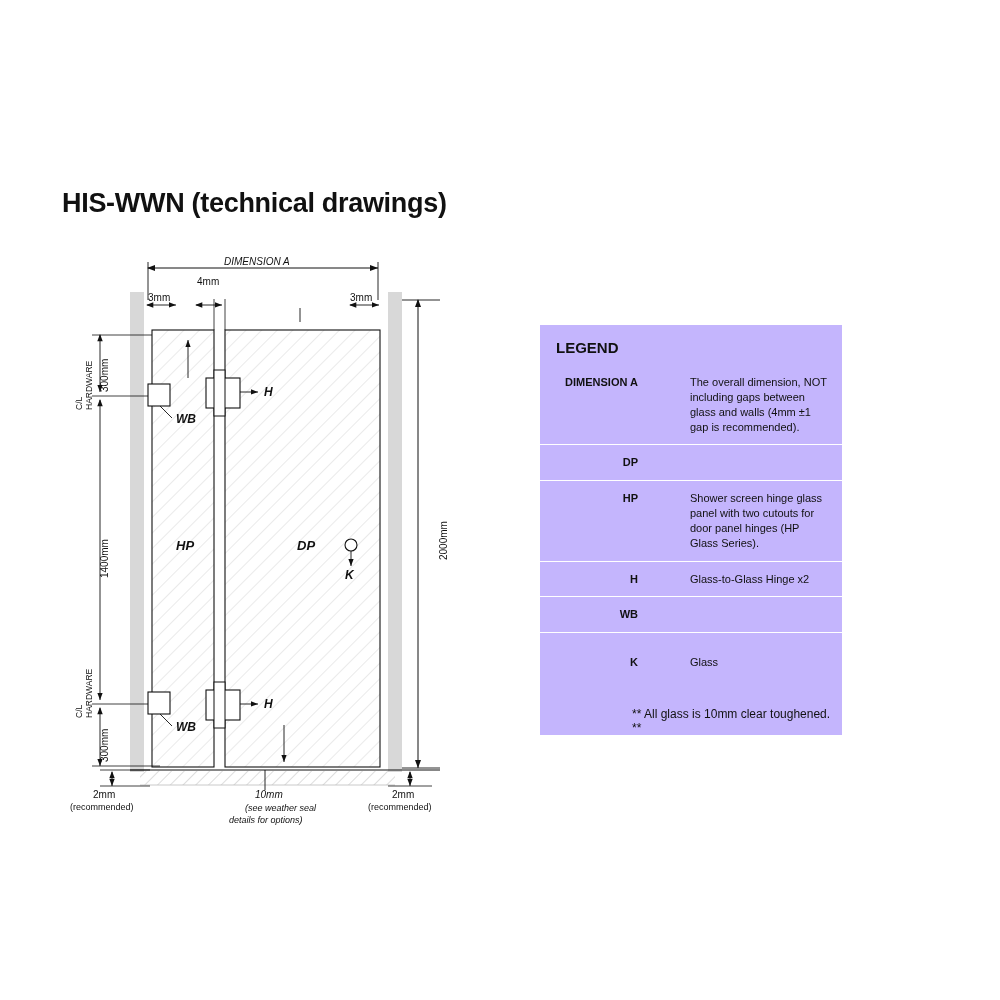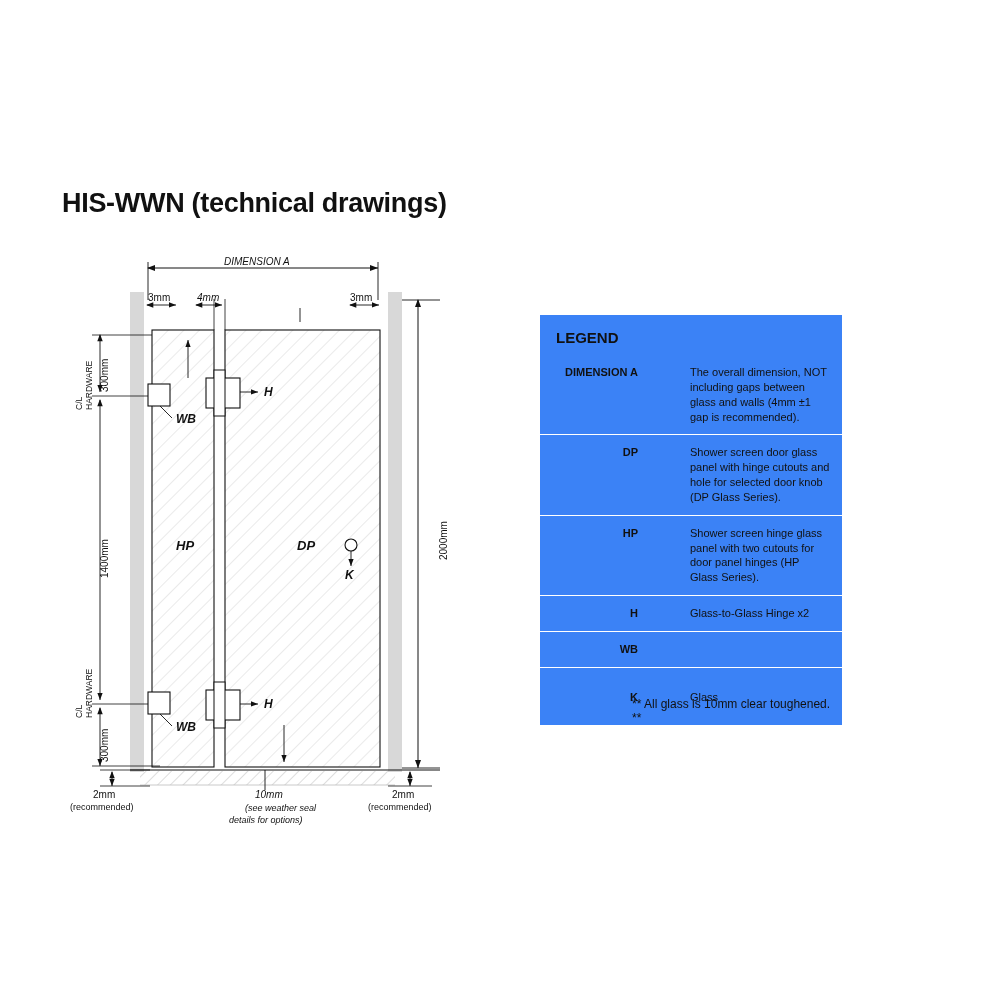--- a/index.html
+++ b/index.html
@@ -14,22 +14,22 @@
   
   #drawing{position:absolute;left:0;top:0;width:520px;height:900px;}
 
   .lbl{position:absolute;font-size:10px;color:#111;white-space:nowrap;}
   .lbl.it{font-style:italic;}
   .lbl.bold{font-weight:bold;}
   .vert{transform-origin:0 0;}
 
   
   #legend{
-    position:absolute;left:540px;top:315px;width:302px;height:410px;
-    background:#3b82f6;
+    position:absolute;left:540px;top:325px;width:302px;height:410px;
+    background:#c4b5fd;
   }
   .legend-title{
     position:absolute;left:16px;top:14px;font-size:15px;font-weight:bold;color:#111;
   }
   .legend-rows{position:absolute;left:0;top:40px;width:302px;}
   .lrow{display:flex;align-items:flex-start;padding:10px 6px 10px 0;}
   .lrow .code{
     width:98px;flex:0 0 98px;text-align:right;padding-right:12px;
     font-size:11px;font-weight:bold;color:#111;line-height:1.35;
   }
@@ -125,21 +125,21 @@
       <line x1="100" y1="786" x2="150" y2="786" stroke="#111" stroke-width="0.8"></line>
       <line x1="410" y1="772" x2="410" y2="786" stroke="#111" stroke-width="0.9" marker-start="url(#arrE)" marker-end="url(#arrS)"></line>
       <line x1="388" y1="786" x2="432" y2="786" stroke="#111" stroke-width="0.8"></line>
       <line x1="265" y1="770" x2="265" y2="790" stroke="#111" stroke-width="0.9"></line>
     </svg>
 
     
     <div class="lbl it" style="left:224px;top:256px;">DIMENSION A</div>
 
     <div class="lbl" style="left:148px;top:292px;">3mm</div>
-    <div class="lbl" style="left:197px;top:292px;font-style:italic;">4mm</div>
+    <div class="lbl" style="left:197px;top:276px;">4mm</div>
     <div class="lbl" style="left:350px;top:292px;">3mm</div>
 
     <div class="lbl vert" style="left:438px;top:560px;transform:rotate(-90deg);">2000mm</div>
 
     <div class="lbl vert" style="left:74px;top:410px;transform:rotate(-90deg);font-size:8.5px;white-space:pre;">C/L
 HARDWARE</div>
     <div class="lbl vert" style="left:99px;top:392px;transform:rotate(-90deg);">300mm</div>
     <div class="lbl vert" style="left:99px;top:578px;transform:rotate(-90deg);">1400mm</div>
     <div class="lbl vert" style="left:74px;top:718px;transform:rotate(-90deg);font-size:8.5px;white-space:pre;">C/L
 HARDWARE</div>
@@ -170,21 +170,20 @@
   <div id="legend">
     <div class="legend-title">LEGEND</div>
 
     <div class="legend-rows">
       <div class="lrow sep">
         <div class="code">DIMENSION A</div>
         <div class="desc">The overall dimension, NOT including gaps between glass and walls (4mm ±1 gap is recommended).</div>
       </div>
       <div class="lrow sep">
         <div class="code">DP</div>
-        <div class="desc">Shower screen door glass panel with hinge cutouts and hole for selected door knob (DP Glass Series).</div>
       </div>
       <div class="lrow sep">
         <div class="code">HP</div>
         <div class="desc">Shower screen hinge glass panel with two cutouts for door panel hinges (HP Glass Series).</div>
       </div>
       <div class="lrow sep">
         <div class="code">H</div>
         <div class="desc">Glass-to-Glass Hinge x2</div>
       </div>
       <div class="lrow sep">

